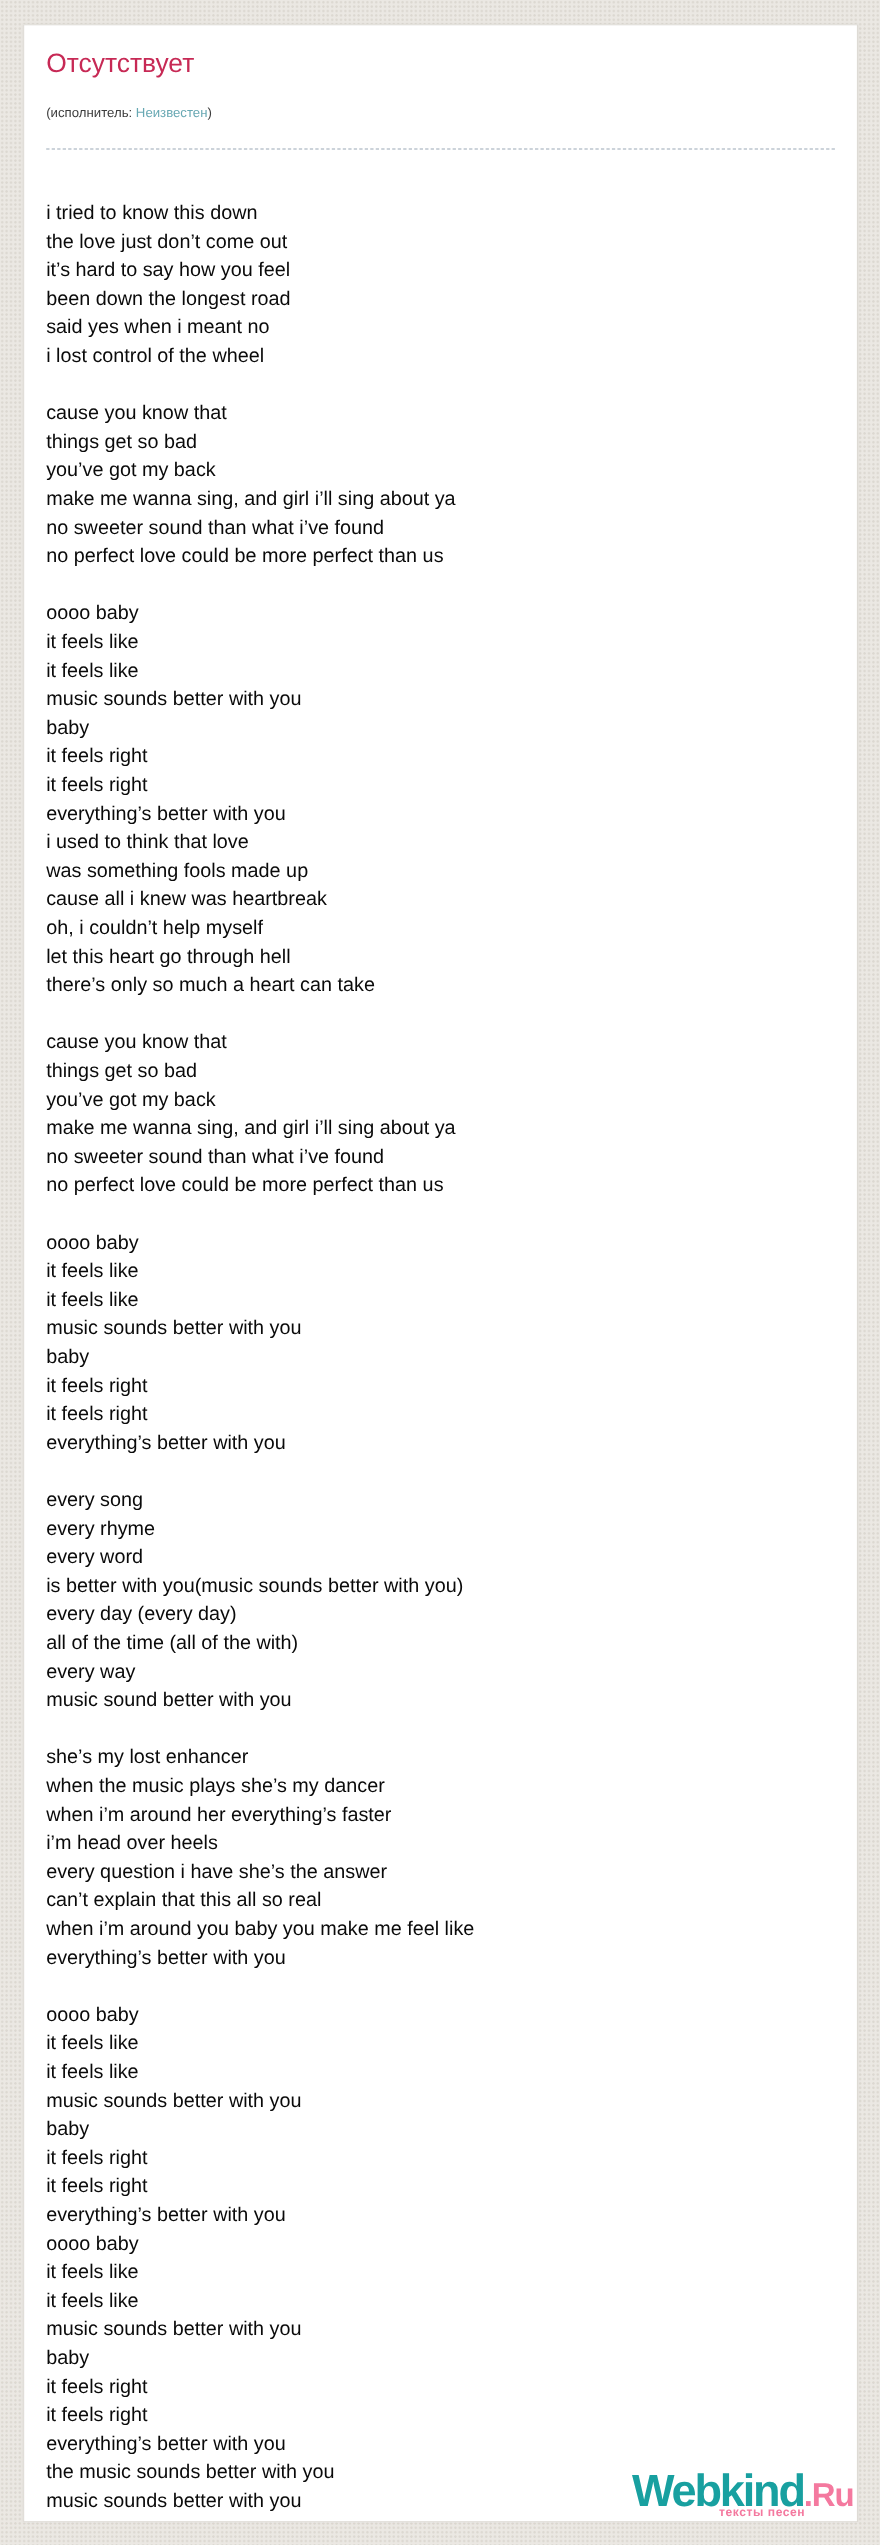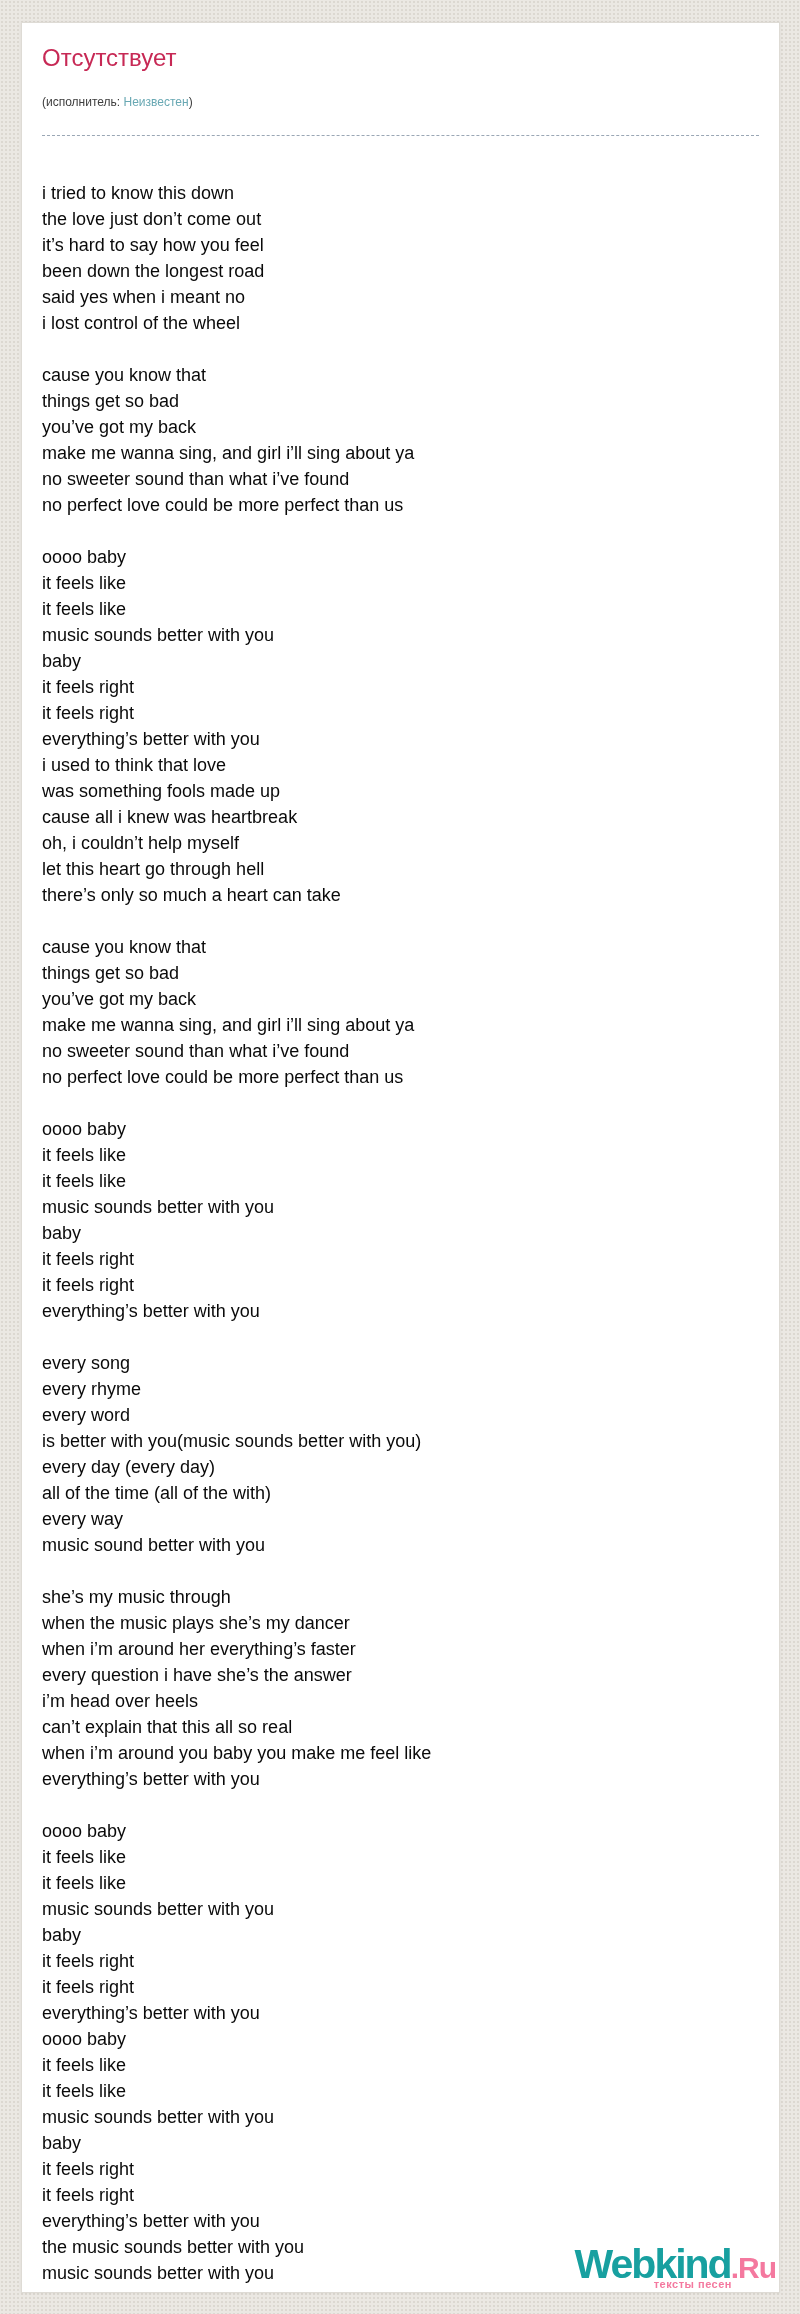--- a/index.html
+++ b/index.html
@@ -200,29 +200,29 @@
       <div class="lyric-line">every day (every day)</div>
 
       <div class="lyric-line">all of the time (all of the with)</div>
 
       <div class="lyric-line">every way</div>
 
       <div class="lyric-line">music sound better with you</div>
 
       <div class="lyric-line"></div>
 
-      <div class="lyric-line">she’s my music through</div>
+      <div class="lyric-line">she’s my lost enhancer</div>
 
       <div class="lyric-line">when the music plays she’s my dancer</div>
 
       <div class="lyric-line">when i’m around her everything’s faster</div>
 
+      <div class="lyric-line">i’m head over heels</div>
+
       <div class="lyric-line">every question i have she’s the answer</div>
-
-      <div class="lyric-line">i’m head over heels</div>
 
       <div class="lyric-line">can’t explain that this all so real</div>
 
       <div class="lyric-line">when i’m around you baby you make me feel like</div>
 
       <div class="lyric-line">everything’s better with you</div>
 
       <div class="lyric-line"></div>
 
       <div class="lyric-line">oooo baby</div>

